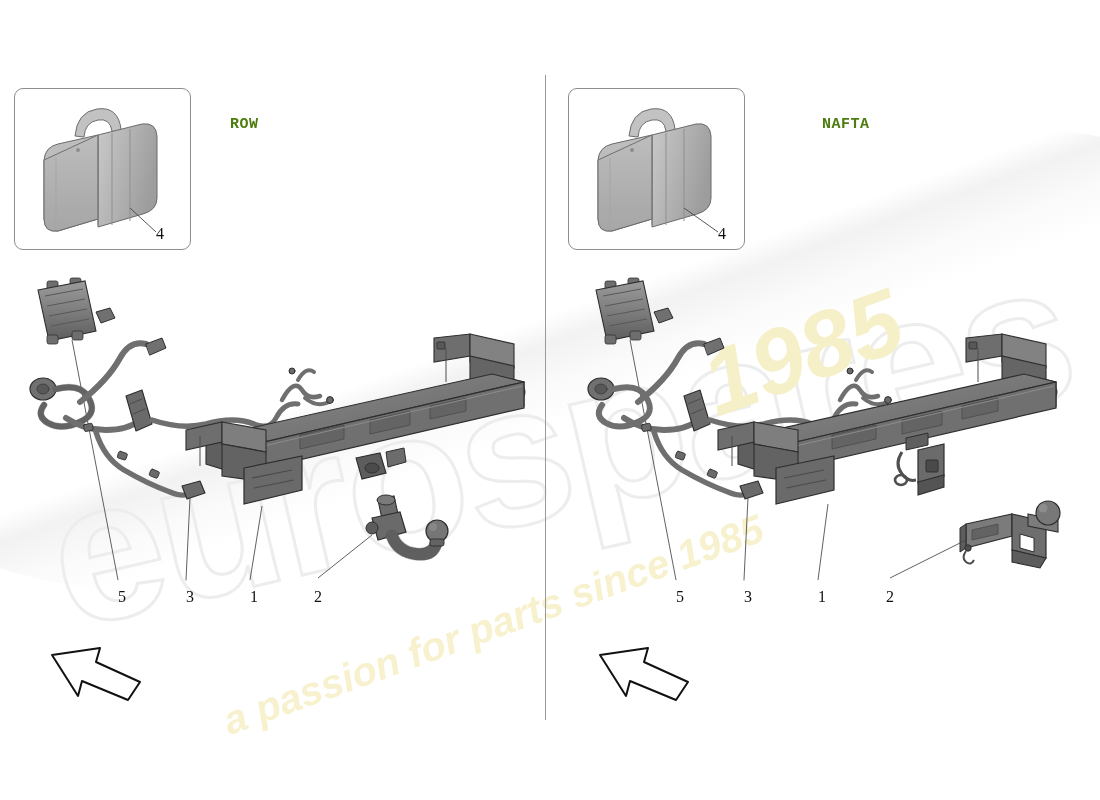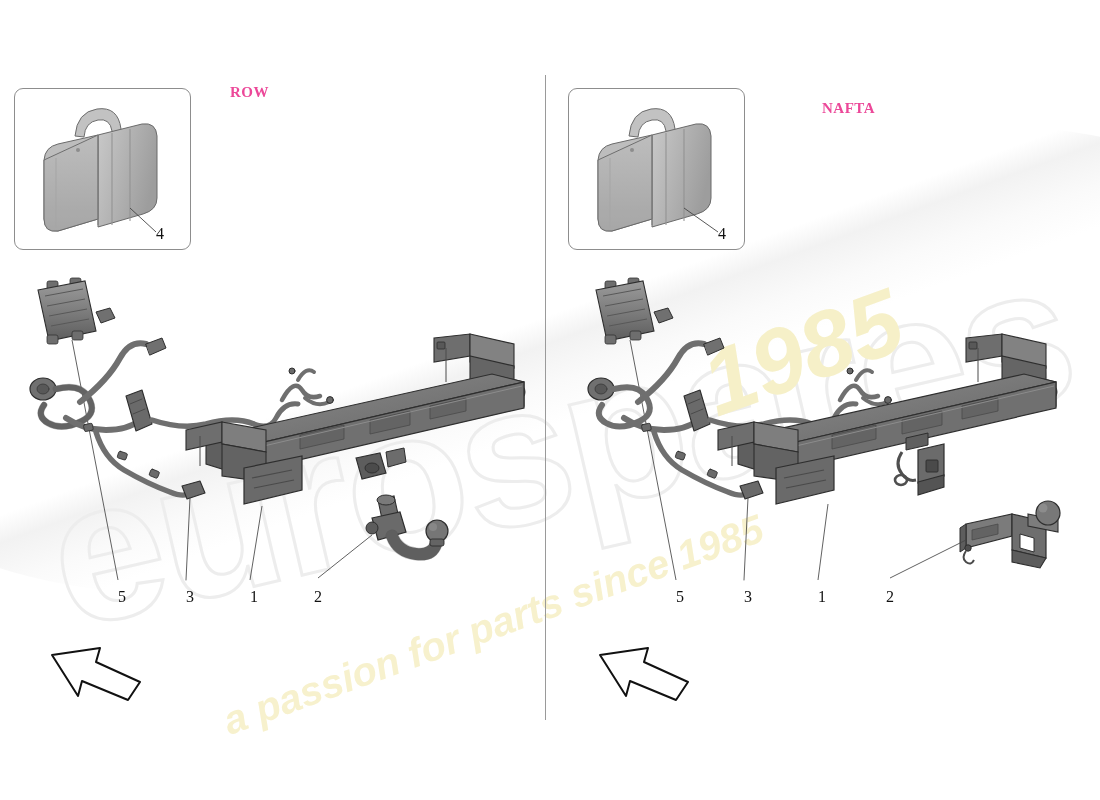--- a/index.html
+++ b/index.html
@@ -73,23 +73,24 @@
     transform-origin: left center;
     white-space: nowrap;
     font-family: "Liberation Sans", sans-serif;
   }
 
   
   .region-title {
     position: absolute;
     font-size: 15px;
     font-weight: 700;
-    color: #ec4899;
+    color: #4d7c0f;
     letter-spacing: 0.5px;
-    font-family: Liberation Serif, serif;
+    font-family: Liberation Mono, monospace;
+    margin-top: 32px;
   }
   .callout-num {
     position: absolute;
     font-size: 16px;
     font-weight: 400;
     color: #111111;
     font-family: "Liberation Serif", serif;
   }
   .inset-num {
     position: absolute;
@@ -412,21 +413,21 @@
       <path d="M600 655 L648 648 L644 662 L688 682 L676 700 L630 681 L626 696 z" fill="#ffffff" stroke="#111111" stroke-width="2" stroke-linejoin="round"></path>
     </g>
   </svg>
 
   <div class="inset-box" style="left:14px; top:88px; width:175px; height:160px;"></div>
   <div class="inset-box" style="left:568px; top:88px; width:175px; height:160px;"></div>
 
   <div class="divider" style="left:545px; top:75px; height:645px;"></div>
 
   <div class="region-title" style="left:230px; top:84px;">ROW</div>
-  <div class="region-title" style="left:822px; top:100px;">NAFTA</div>
+  <div class="region-title" style="left:822px; top:84px;">NAFTA</div>
 
   <div class="inset-num" style="left:156px; top:225px;">4</div>
   <div class="inset-num" style="left:718px; top:225px;">4</div>
 
   <div class="callout-num" style="left:118px; top:588px;">5</div>
   <div class="callout-num" style="left:186px; top:588px;">3</div>
   <div class="callout-num" style="left:250px; top:588px;">1</div>
   <div class="callout-num" style="left:314px; top:588px;">2</div>
 
   <div class="callout-num" style="left:676px; top:588px;">5</div>

